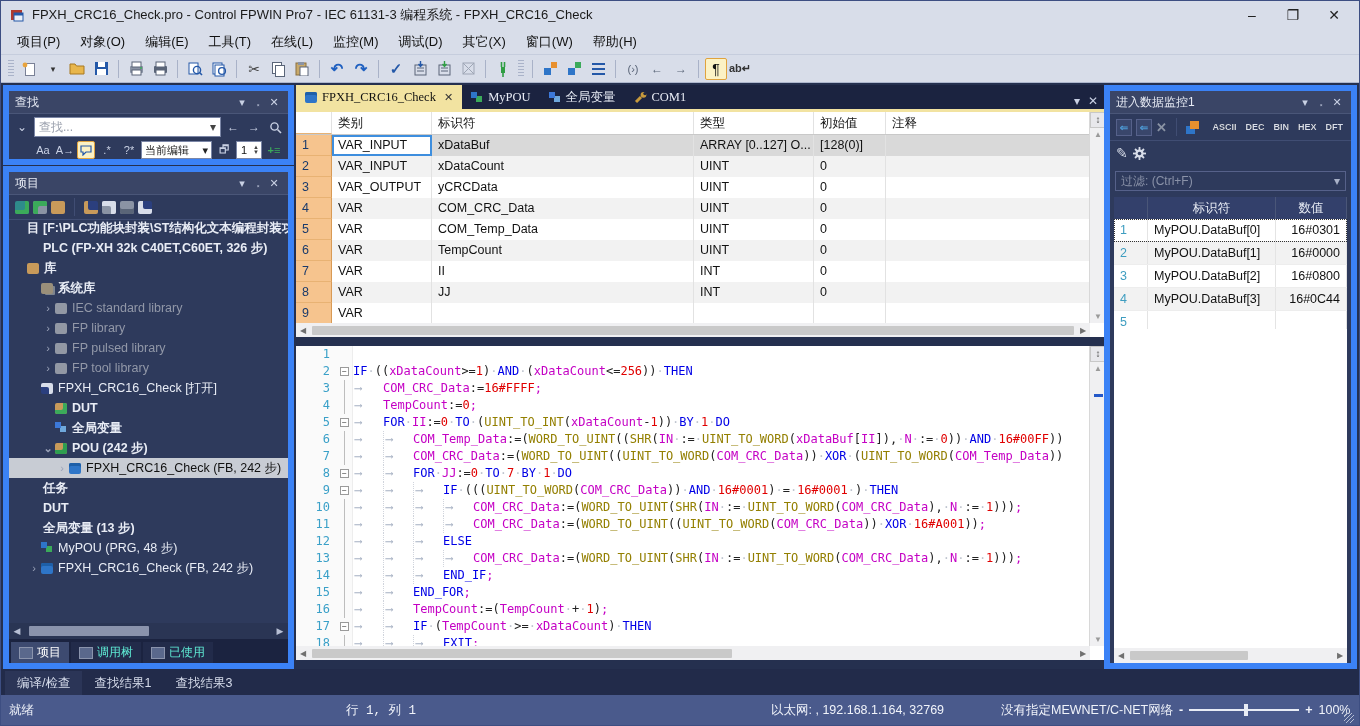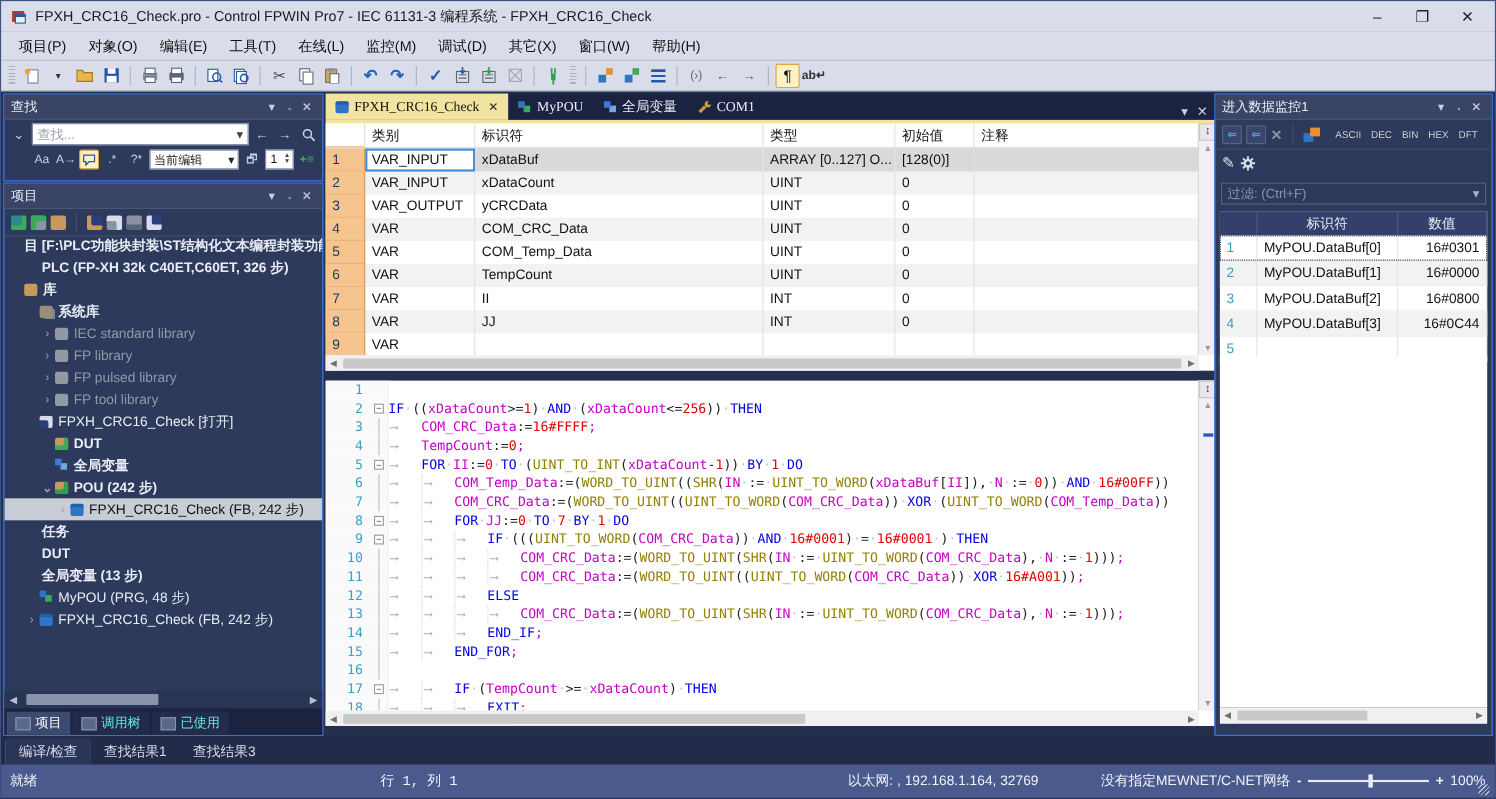--- a/index.html
+++ b/index.html
@@ -19,21 +19,21 @@
   .menu-item{padding:3px 10px;font-size:13px;color:#111;}
   .toolbar{position:absolute;left:0;top:54px;right:0;height:28px;background:#D8DDE9;
            display:flex;align-items:center;padding:0 4px;box-sizing:border-box;border-bottom:1px solid #AEB7CD;}
   .tb-btn{width:22px;height:22px;display:inline-flex;align-items:center;justify-content:center;
           margin:0 1px;border-radius:2px;}
   .tb-btn.active{background:#FCF2C5;border:1px solid #E0A33E;box-sizing:border-box;}
   .tb-sep{width:1px;height:18px;background:#A9B2C8;margin:0 5px;}
   .tb-grip{width:6px;height:18px;margin:0 3px;background:repeating-linear-gradient(#AAB3C9 0 1px,transparent 1px 3px);}
 
   
-  .panel{position:absolute;background:#2E3A5C;border:1px solid #3b82f6;box-sizing:border-box;}
+  .panel{position:absolute;background:#2E3A5C;border:6px solid #3b82f6;box-sizing:border-box;}
   .p-title{height:22px;background:#3A4566;color:#E8ECF5;display:flex;align-items:center;
            padding:0 6px;font-size:12px;border-bottom:1px solid #4A5678;}
   .p-title .t{flex:1;}
   .p-tbtn{width:16px;text-align:center;color:#C9D1E4;font-size:11px;}
 
   
   .find-row1{display:flex;align-items:center;gap:3px;padding:3px 4px;}
   .find-input{flex:1;height:18px;background:#fff;border:1px solid #7B86A6;display:flex;align-items:center;
               padding:0 4px;color:#9aa0ad;font-size:12px;}
   .find-input .dd{margin-left:auto;color:#444;}
@@ -112,21 +112,21 @@
        border-left:1px dotted #D0D4DC;font-size:11px;}
   .ind:first-of-type{border-left:none;}
   .k{color:#0000E6;} .v{color:#C400C4;} .n{color:#E00000;} .f{color:#937F00;}
   .p{color:#222;} .o{color:#222;} .d{color:#BFC5CF;} .s{color:#C400C4;}
   .code-vscroll{position:absolute;right:0;top:0;width:16px;bottom:14px;background:#F0F0F2;border-left:1px solid #D8D8D8;}
   .code-hscroll{position:absolute;left:0;right:16px;bottom:0;height:14px;background:#F0F0F2;display:flex;align-items:center;}
   .vmark{position:absolute;right:3px;top:48px;width:9px;height:3px;background:#2458C8;}
 
   
   .mon-tb{display:flex;align-items:center;gap:4px;padding:4px 6px;border-bottom:1px solid #404D73;}
-  .fmt-btn{font-size:9px;font-weight:normal;color:#0d0d12;padding:1px 2px;letter-spacing:0;text-align:right;}
+  .fmt-btn{font-size:9px;font-weight:bold;color:#0d0d12;padding:1px 2px;letter-spacing:0;text-align:right;}
   .mon-filter{margin:6px 5px 4px 5px;height:20px;border:1px solid #56618A;background:#2E3A5C;color:#8A92A8;
               display:flex;align-items:center;padding:0 5px;font-size:12px;box-sizing:border-box;}
   .mon-filter .dd{margin-left:auto;color:#A9B2C8;}
   .mon-table{position:absolute;left:4px;right:4px;background:#fff;}
   .mt-head{display:flex;height:22px;line-height:22px;background:#33406B;color:#E8ECF5;font-size:12.5px;}
   .mt-cell{padding:0 6px;box-sizing:border-box;border-right:1px solid #4A5678;white-space:nowrap;overflow:hidden;}
   .m0{flex:0 0 34px;} .m1{flex:0 0 128px;} .m2{flex:1;text-align:right;}
   .mt-row{display:flex;height:22px;line-height:22px;border-bottom:1px solid #EDEDED;font-size:12.5px;}
   .mt-row .mt-cell{border-right:1px solid #E4E4E4;}
   .mt-row .m0{color:#3E9DC0;}
@@ -738,20 +738,21 @@
           <span class="fold">
             <span class="fline"></span>
           </span>
           <span><span class="ind">⟶</span><span class="ind">⟶</span><span class="k">END_FOR</span><span class="s">;</span></span>
         </div>
         <div class="cl">
           <span class="lnum">16</span>
           <span class="fold">
             <span class="fline"></span>
           </span>
+          <span><span class="ind">⟶</span><span class="ind">⟶</span><span class="v">TempCount</span><span class="o">:=</span><span class="p">(</span><span class="v">TempCount</span><span class="d">·</span><span class="o">+</span><span class="d">·</span><span class="n">1</span><span class="p">)</span><span class="s">;</span></span>
         </div>
         <div class="cl">
           <span class="lnum">17</span>
           <span class="fold">
             <span class="fbox">−</span>
           </span>
           <span><span class="ind">⟶</span><span class="ind">⟶</span><span class="k">IF</span><span class="d">·</span><span class="p">(</span><span class="v">TempCount</span><span class="d">·</span><span class="o">&gt;=</span><span class="d">·</span><span class="v">xDataCount</span><span class="p">)</span><span class="d">·</span><span class="k">THEN</span></span>
         </div>
         <div class="cl">
           <span class="lnum">18</span>

